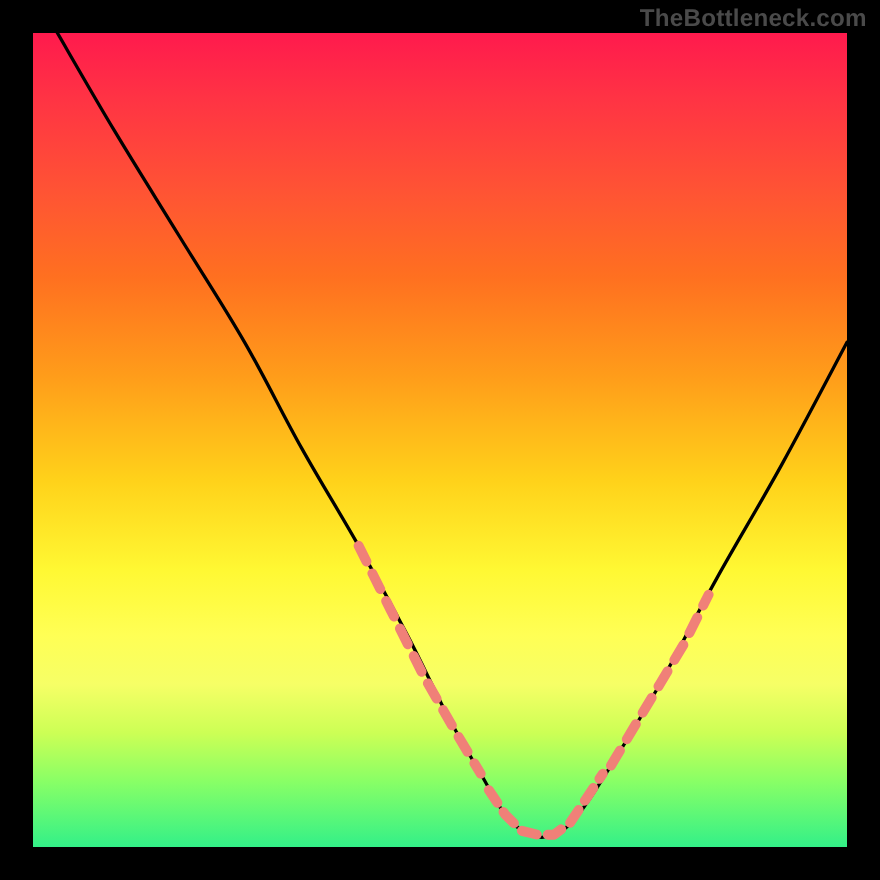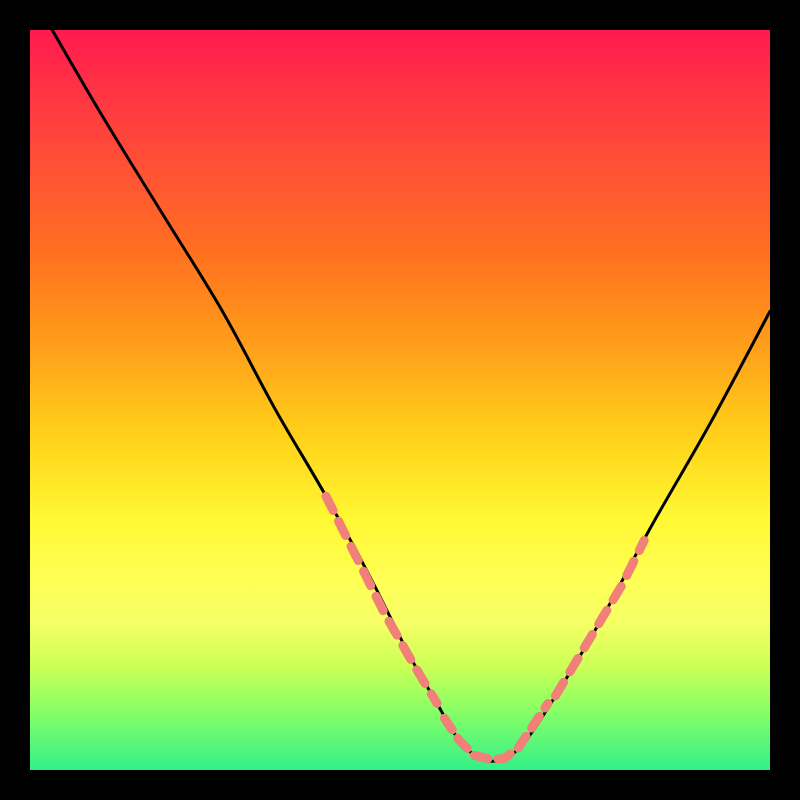--- a/index.html
+++ b/index.html
@@ -57,20 +57,21 @@
     top: 0;
     width: 740px;
     height: 740px;
   }
 </style>
 </head>
 <body>
 
 <div class="frame">
 
+  <div class="watermark">TheBottleneck.com</div>
 
   <div class="plot">
     <svg class="curve" viewBox="0 0 740 740" preserveAspectRatio="none">
       <path id="main-curve" fill="none" stroke-linecap="round" stroke-linejoin="round" d="M 22.20 0.00 C 31.52 15.98, 54.02 55.50, 74.00 88.80 C 93.98 122.10, 111.89 150.37, 133.20 185.00 C 154.51 219.63, 172.42 246.57, 192.40 281.20 C 212.38 315.83, 225.55 344.10, 244.20 377.40 C 262.85 410.70, 278.68 435.56, 296.00 466.20 C 313.32 496.84, 325.75 519.63, 340.40 547.60 C 355.05 575.57, 365.41 598.96, 377.40 621.60 C 389.39 644.24, 397.68 657.42, 407.00 673.40 C 416.32 689.38, 421.21 700.41, 429.20 710.40 C 437.19 720.39, 443.41 725.57, 451.40 728.90 C 459.39 732.23, 465.61 732.23, 473.60 728.90 C 481.59 725.57, 486.48 721.72, 495.80 710.40 C 505.12 699.08, 512.08 687.31, 525.40 666.00 C 538.72 644.69, 552.48 622.64, 569.80 592.00 C 587.12 561.36, 601.62 531.76, 621.60 495.80 C 641.58 459.84, 659.49 430.83, 680.80 392.20 C 702.11 353.57, 729.34 301.18, 740.00 281.20" stroke="#000000" stroke-width="3"></path>
       <g id="highlight-layer">
           <path d="M 296.00 466.20 L 325.60 525.40 L 355.20 584.60 L 384.80 636.40 L 407.00 673.40" fill="none" stroke="#f08078" stroke-width="9" stroke-linecap="round" stroke-linejoin="round" stroke-dasharray="16 12"></path>
           <path d="M 414.40 688.20 L 429.20 710.40 L 444.00 725.20 L 458.80 728.90 L 473.60 728.90 L 488.40 717.80 L 503.20 695.60 L 518.00 673.40" fill="none" stroke="#f08078" stroke-width="9" stroke-linecap="round" stroke-linejoin="round" stroke-dasharray="14 10"></path>
           <path d="M 525.40 666.00 L 547.60 629.00 L 569.80 592.00 L 592.00 555.00 L 614.20 510.60" fill="none" stroke="#f08078" stroke-width="9" stroke-linecap="round" stroke-linejoin="round" stroke-dasharray="16 12"></path>
         </g>
     </svg>

